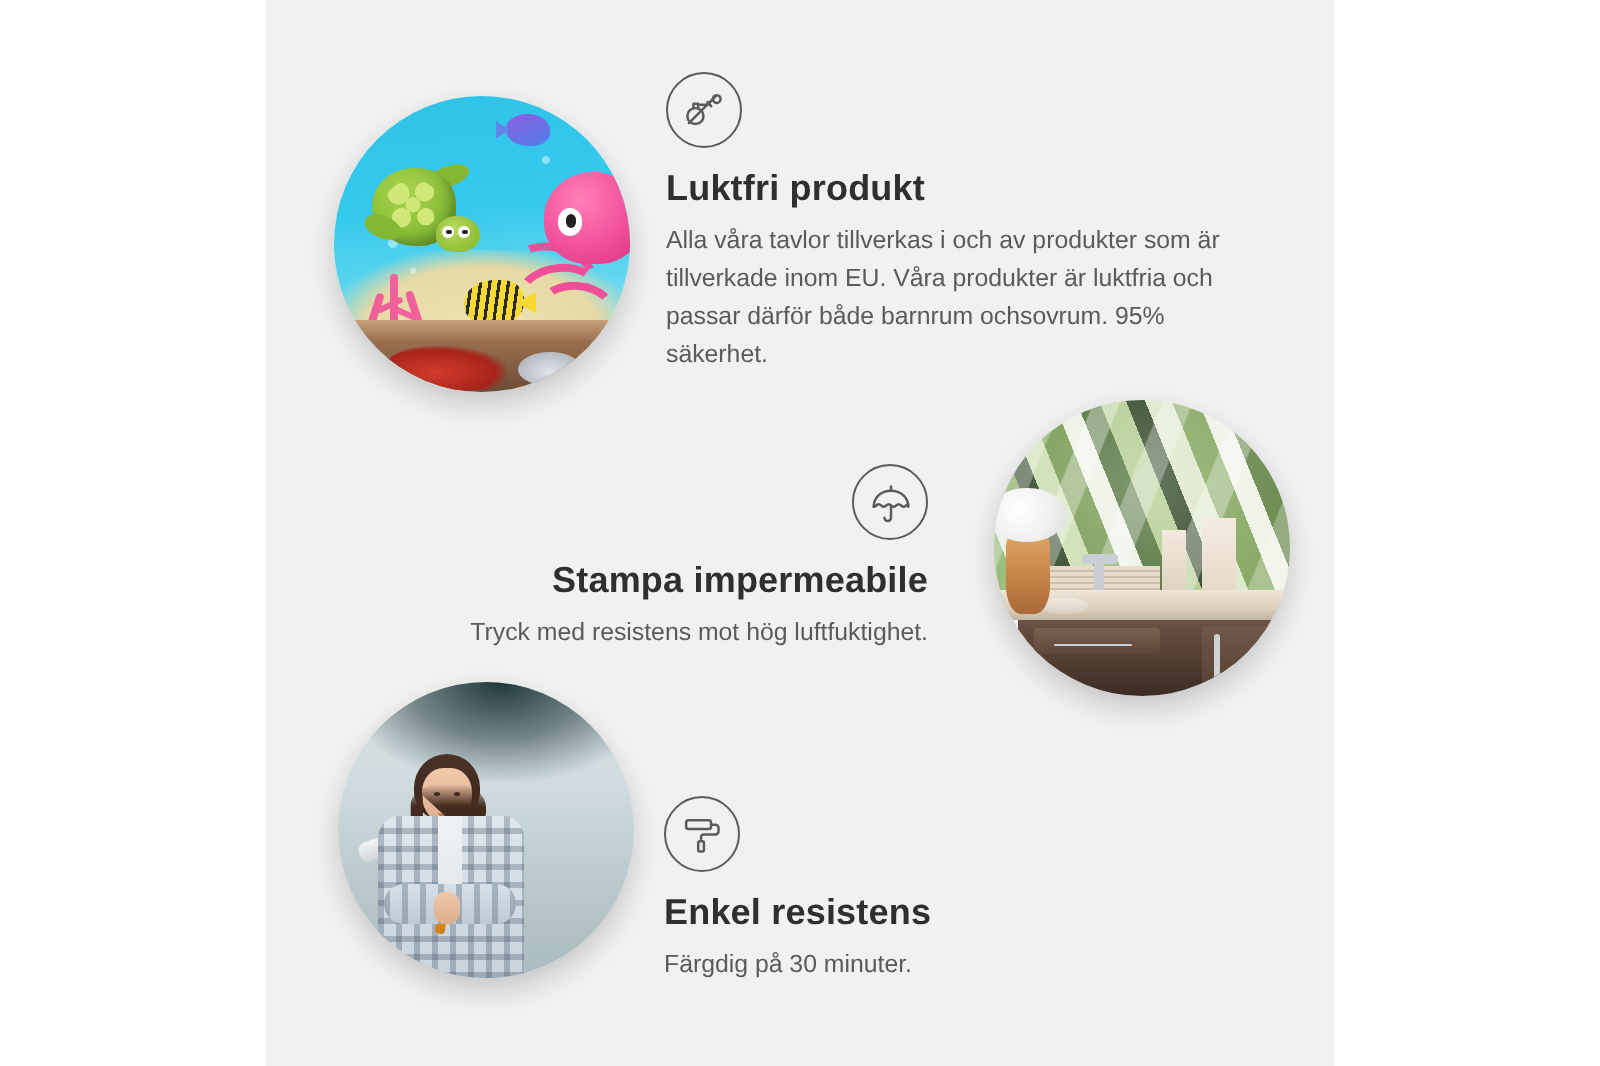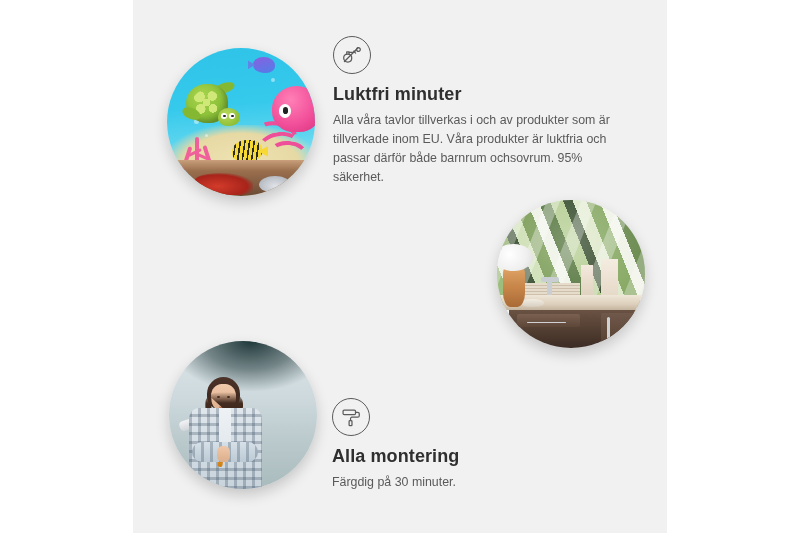--- a/index.html
+++ b/index.html
@@ -266,30 +266,42 @@
     <div class="feat-icon">
       <svg width="23" height="23" viewBox="0 0 24 24" fill="none" stroke="#5b5b5b" stroke-width="1.3" stroke-linecap="round" stroke-linejoin="round">
         <path d="M7 10.5c2.4 0 4.2 1.7 4.2 4.1S9.4 18.8 7 18.8 2.8 17 2.8 14.6 4.6 10.5 7 10.5z"></path>
         <path d="M6 10.6V8.2h2.4v2.4"></path>
         <path d="M8.6 8.8h4.6l2.1-2.1"></path>
         <path d="M16.5 4.6a2 2 0 1 1 2.6 2.9 2 2 0 0 1-2.6-2.9z"></path>
         <path d="M13.3 7.4l1.9 2.1"></path>
         <path d="M3.6 18.3L17.6 4.2"></path>
       </svg>
     </div>
-    <div class="feat-title">Luktfri minuter</div>
+    <div class="feat-title">Luktfri produkt</div>
     <div class="feat-desc">Alla våra tavlor tillverkas i och av produkter som är tillverkade inom EU. Våra produkter är luktfria och passar därför både barnrum ochsovrum. 95% säkerhet.</div>
   </div>
 
+  <div class="feature" id="feature-water">
+    <div class="feat-icon">
+      <svg width="23" height="23" viewBox="0 0 24 24" fill="none" stroke="#5b5b5b" stroke-width="1.3" stroke-linecap="round" stroke-linejoin="round">
+        <path d="M3 14c0-5 4-8.4 9-8.4s9 3.4 9 8.4"></path>
+        <path d="M3 14c1.1 0 1.6-1.3 2.6-1.3S7.2 14 8.2 14s1.6-1.3 2.6-1.3S12.4 14 13.4 14s1.6-1.3 2.6-1.3S17.6 14 18.6 14s1.5-1.3 2.4-1.3"></path>
+        <path d="M12 5.6V3.4"></path>
+        <path d="M12 13.6v6.1a1.7 1.7 0 0 1-3.4 0"></path>
+      </svg>
+    </div>
+    <div class="feat-title">Stampa impermeabile</div>
+    <div class="feat-desc">Tryck med resistens mot hög luftfuktighet.</div>
+  </div>
 
   <div class="feature" id="feature-mount">
     <div class="feat-icon">
       <svg width="23" height="23" viewBox="0 0 24 24" fill="none" stroke="#5b5b5b" stroke-width="1.3" stroke-linecap="round" stroke-linejoin="round">
         <rect x="3.2" y="4.3" width="13" height="4.6" rx="1.2"></rect>
         <path d="M16.2 6.6h2.3a1.6 1.6 0 0 1 1.6 1.6v1.9a1.6 1.6 0 0 1-1.6 1.6h-6.1a1.4 1.4 0 0 0-1.4 1.4v1.1"></path>
         <rect x="9.5" y="15.2" width="3" height="5.4" rx="0.9"></rect>
       </svg>
     </div>
-    <div class="feat-title">Alla montering</div>
+    <div class="feat-title">Enkel resistens</div>
     <div class="feat-desc">Färgdig på 30 minuter.</div>
   </div>
 
 </div>
 
 </body></html>

